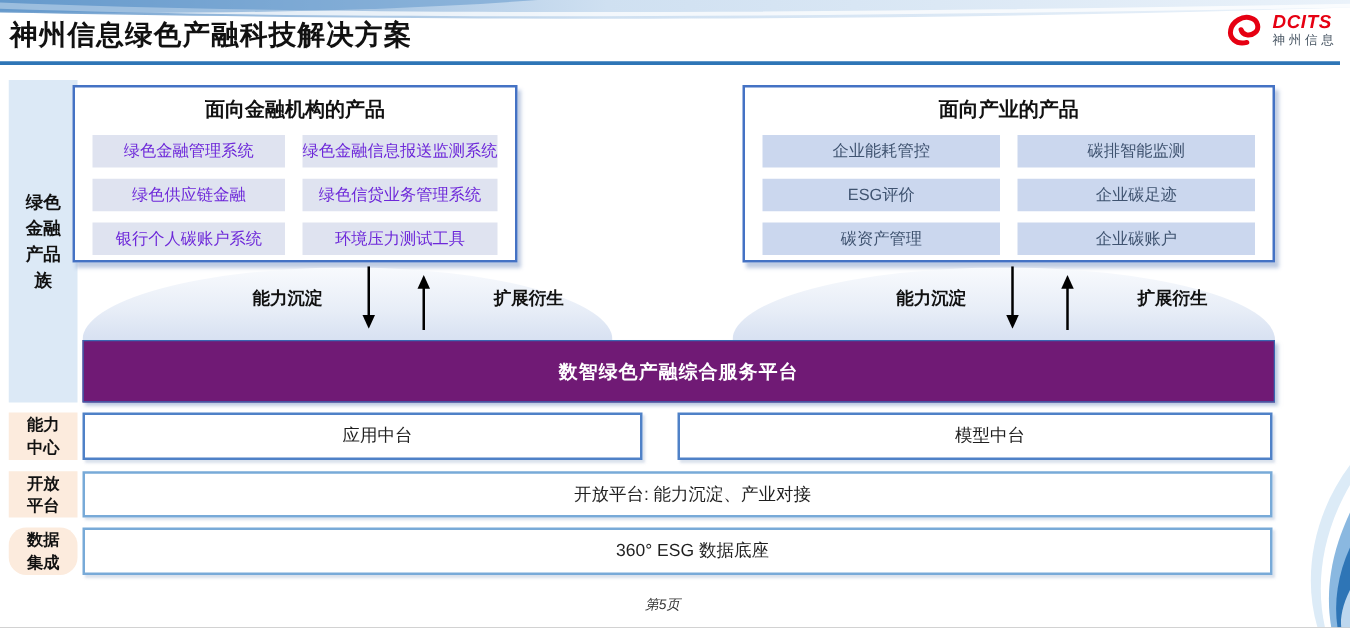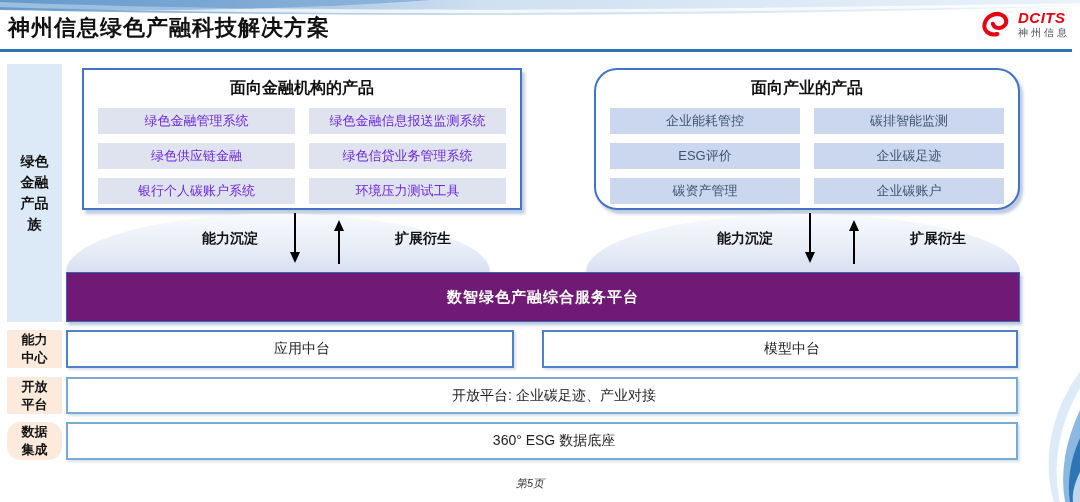--- a/index.html
+++ b/index.html
@@ -34,22 +34,22 @@
   .side-r1 { top:330px; height:38px; }
   .side-r2 { top:377px; height:37px; }
   .side-r3 { top:422px; height:38px;border-radius:14px; }
 
   
   .product-box {
     position:absolute; top:68px; height:142px; background:#fff;
     border:2px solid #4472c4; box-shadow:3px 4px 3px rgba(110,140,190,.45);
     padding:8px 14px 10px;
   }
-  .product-box.left  { left:82px;  width:440px; }
-  .product-box.right { left:594px; width:426px;border-radius:23px; }
+  .product-box.left  { left:58px;  width:356px; }
+  .product-box.right { left:594px; width:426px; }
   .product-box h2 { font-size:16px; font-weight:bold; color:#111; text-align:center; margin-bottom:9px; }
   .pill-grid { display:grid; grid-template-columns:1fr 1fr; gap:9px 14px; }
   .pill {
     height:26px; display:flex; align-items:center; justify-content:center;
     font-size:13px; white-space:nowrap;
   }
   .product-box.left  .pill { background:#dfe3f0; color:#6d28d9; }
   .product-box.right .pill { background:#cbd7ee; color:#3f5370; }
 
   
@@ -205,21 +205,21 @@
   </div>
 
   <div class="row-box mid-left">
     <span>应用中台</span>
   </div>
   <div class="row-box mid-right">
     <span>模型中台</span>
   </div>
 
   <div class="row-box open-row">
-    <span>开放平台: 企业碳足迹、产业对接</span>
+    <span>开放平台: 能力沉淀、产业对接</span>
   </div>
 
   <div class="row-box data-row">
     <span>360° ESG 数据底座</span>
   </div>
 
   <div class="page-num">第5页</div>
 
   <svg class="corner-swoosh" viewBox="0 0 66 130" preserveAspectRatio="none">
     <path d="M66,0 C36,40 28,90 40,130 L66,130 Z" fill="#dcebf7"></path>

